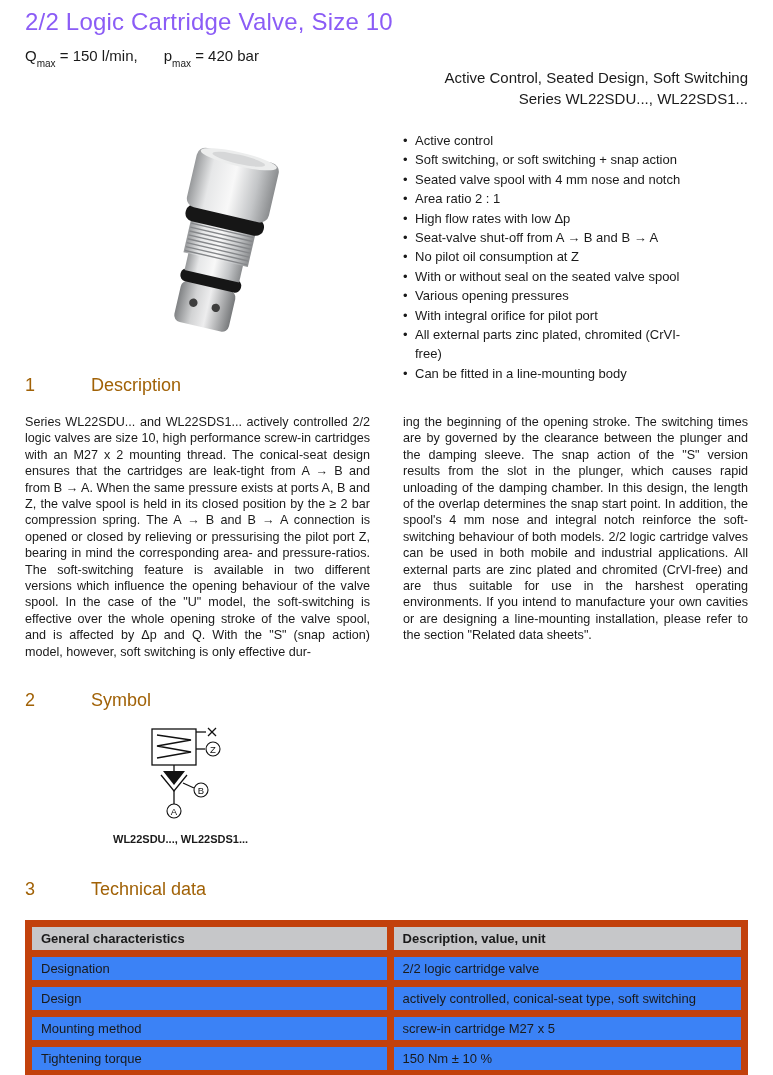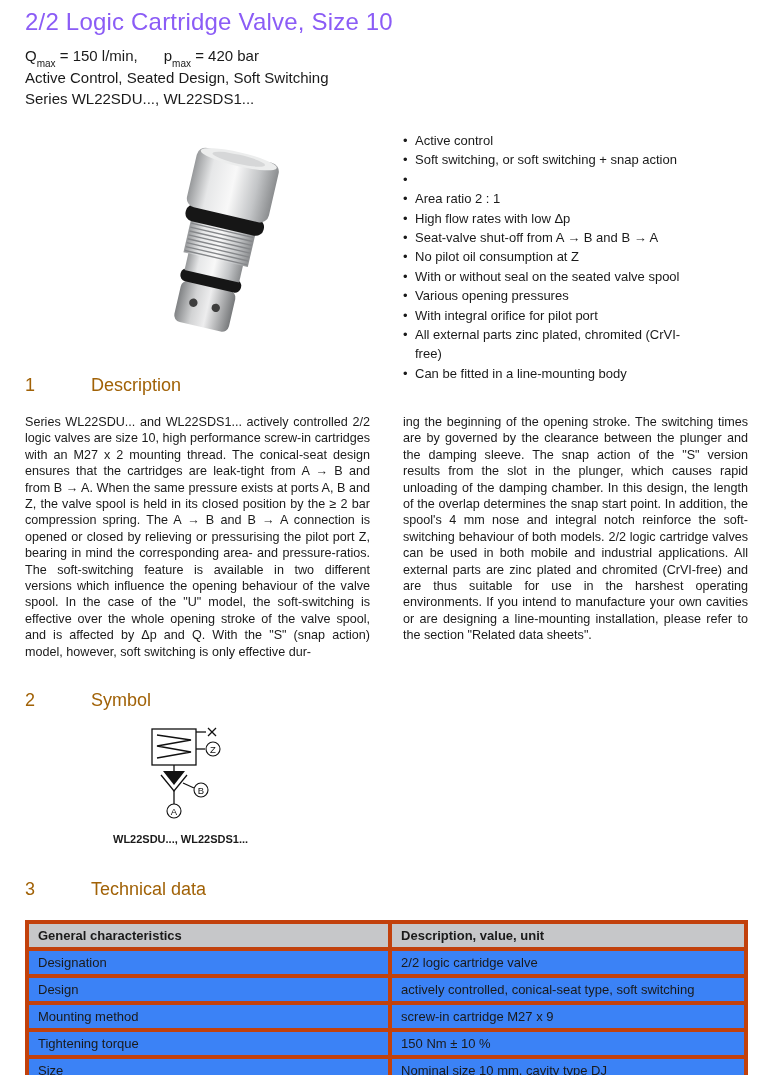--- a/index.html
+++ b/index.html
@@ -9,21 +9,21 @@
     font-family: "Liberation Sans", sans-serif;
     color: #1a1a1a;
   }
   .page { width: 773px; height: 1075px; padding: 8px 25px 0 25px; position: relative; background: #fff; }
 
   
   .title { font-size: 24px; font-weight: 400; letter-spacing: 0.2px; color: #8b5cf6; }
   .specs { margin-top: 11px; font-size: 15px; }
   .specs sub { font-size: 10px; position: relative; top: 2px; }
   .specs .gap { display: inline-block; width: 26px; }
-  .subtitle { font-size: 15px; line-height: 21px; }
+  .subtitle { font-size: 15px; line-height: 21px; text-align: right; }
 
   
   .hero { display: flex; margin-top: 22px; height: 228px; }
   .photo-wrap { width: 378px; padding-left: 68px; padding-top: 6px; }
   .features { list-style: none; width: 302px; font-size: 13px; line-height: 19.4px; padding-top: 0; }
   .features li { display: flex; }
   .features .bullet { width: 12px; flex: 0 0 12px; }
 
   
   .sec-head { font-size: 18px; font-weight: 400; color: #a16207; }
@@ -40,21 +40,21 @@
   .symbol-caption { margin: 4px 0 0 88px; font-size: 11px; font-weight: 700; }
   .sym-stroke { stroke: #111; stroke-width: 1.3; fill: none; }
   .sym-fill { fill: #111; stroke: none; }
   .sym-circle { stroke: #111; stroke-width: 1.1; fill: #fff; }
   .sym-label { font-family: "Liberation Sans", sans-serif; font-size: 9.5px; fill: #111; text-anchor: middle; }
 
   
   .sec-technical { margin-top: 34px; }
   table.tech { width: 100%; border-collapse: collapse; margin-top: 20px; font-size: 13px; }
   table.tech th, table.tech td {
-    border: 4px solid #c2410c; text-align: left; vertical-align: middle;
+    border: 7px solid #c2410c; text-align: left; vertical-align: middle;
     padding: 4px 9px; height: 24px;
   }
   table.tech th { background: #c6c7c9; font-weight: 700; height: 26px; }
   table.tech td { background: #3b82f6; font-weight: 400; }
   table.tech col.c1 { width: 50.5%; }
 </style>
 </head>
 <body>
 
 <div class="page">
@@ -120,20 +120,21 @@
       <li>
           <span class="bullet">•</span>
           <span>Active control</span>
         </li>
       <li>
           <span class="bullet">•</span>
           <span>Soft switching, or soft switching + snap action</span>
         </li>
       <li>
           <span class="bullet">•</span>
+          <span>Seated valve spool with 4 mm nose and notch</span>
         </li>
       <li>
           <span class="bullet">•</span>
           <span>Area ratio 2 : 1</span>
         </li>
       <li>
           <span class="bullet">•</span>
           <span>High flow rates with low Δp</span>
         </li>
       <li>
@@ -230,21 +231,21 @@
         <tr>
           <td>Designation</td>
           <td>2/2 logic cartridge valve</td>
         </tr>
         <tr>
           <td>Design</td>
           <td>actively controlled, conical-seat type, soft switching</td>
         </tr>
         <tr>
           <td>Mounting method</td>
-          <td>screw-in cartridge  M27 x 9</td>
+          <td>screw-in cartridge  M27 x 5</td>
         </tr>
         <tr>
           <td>Tightening torque</td>
           <td>150 Nm ± 10 %</td>
         </tr>
         <tr>
           <td>Size</td>
           <td>Nominal size 10 mm, cavity type DJ</td>
         </tr>
       </tbody>

